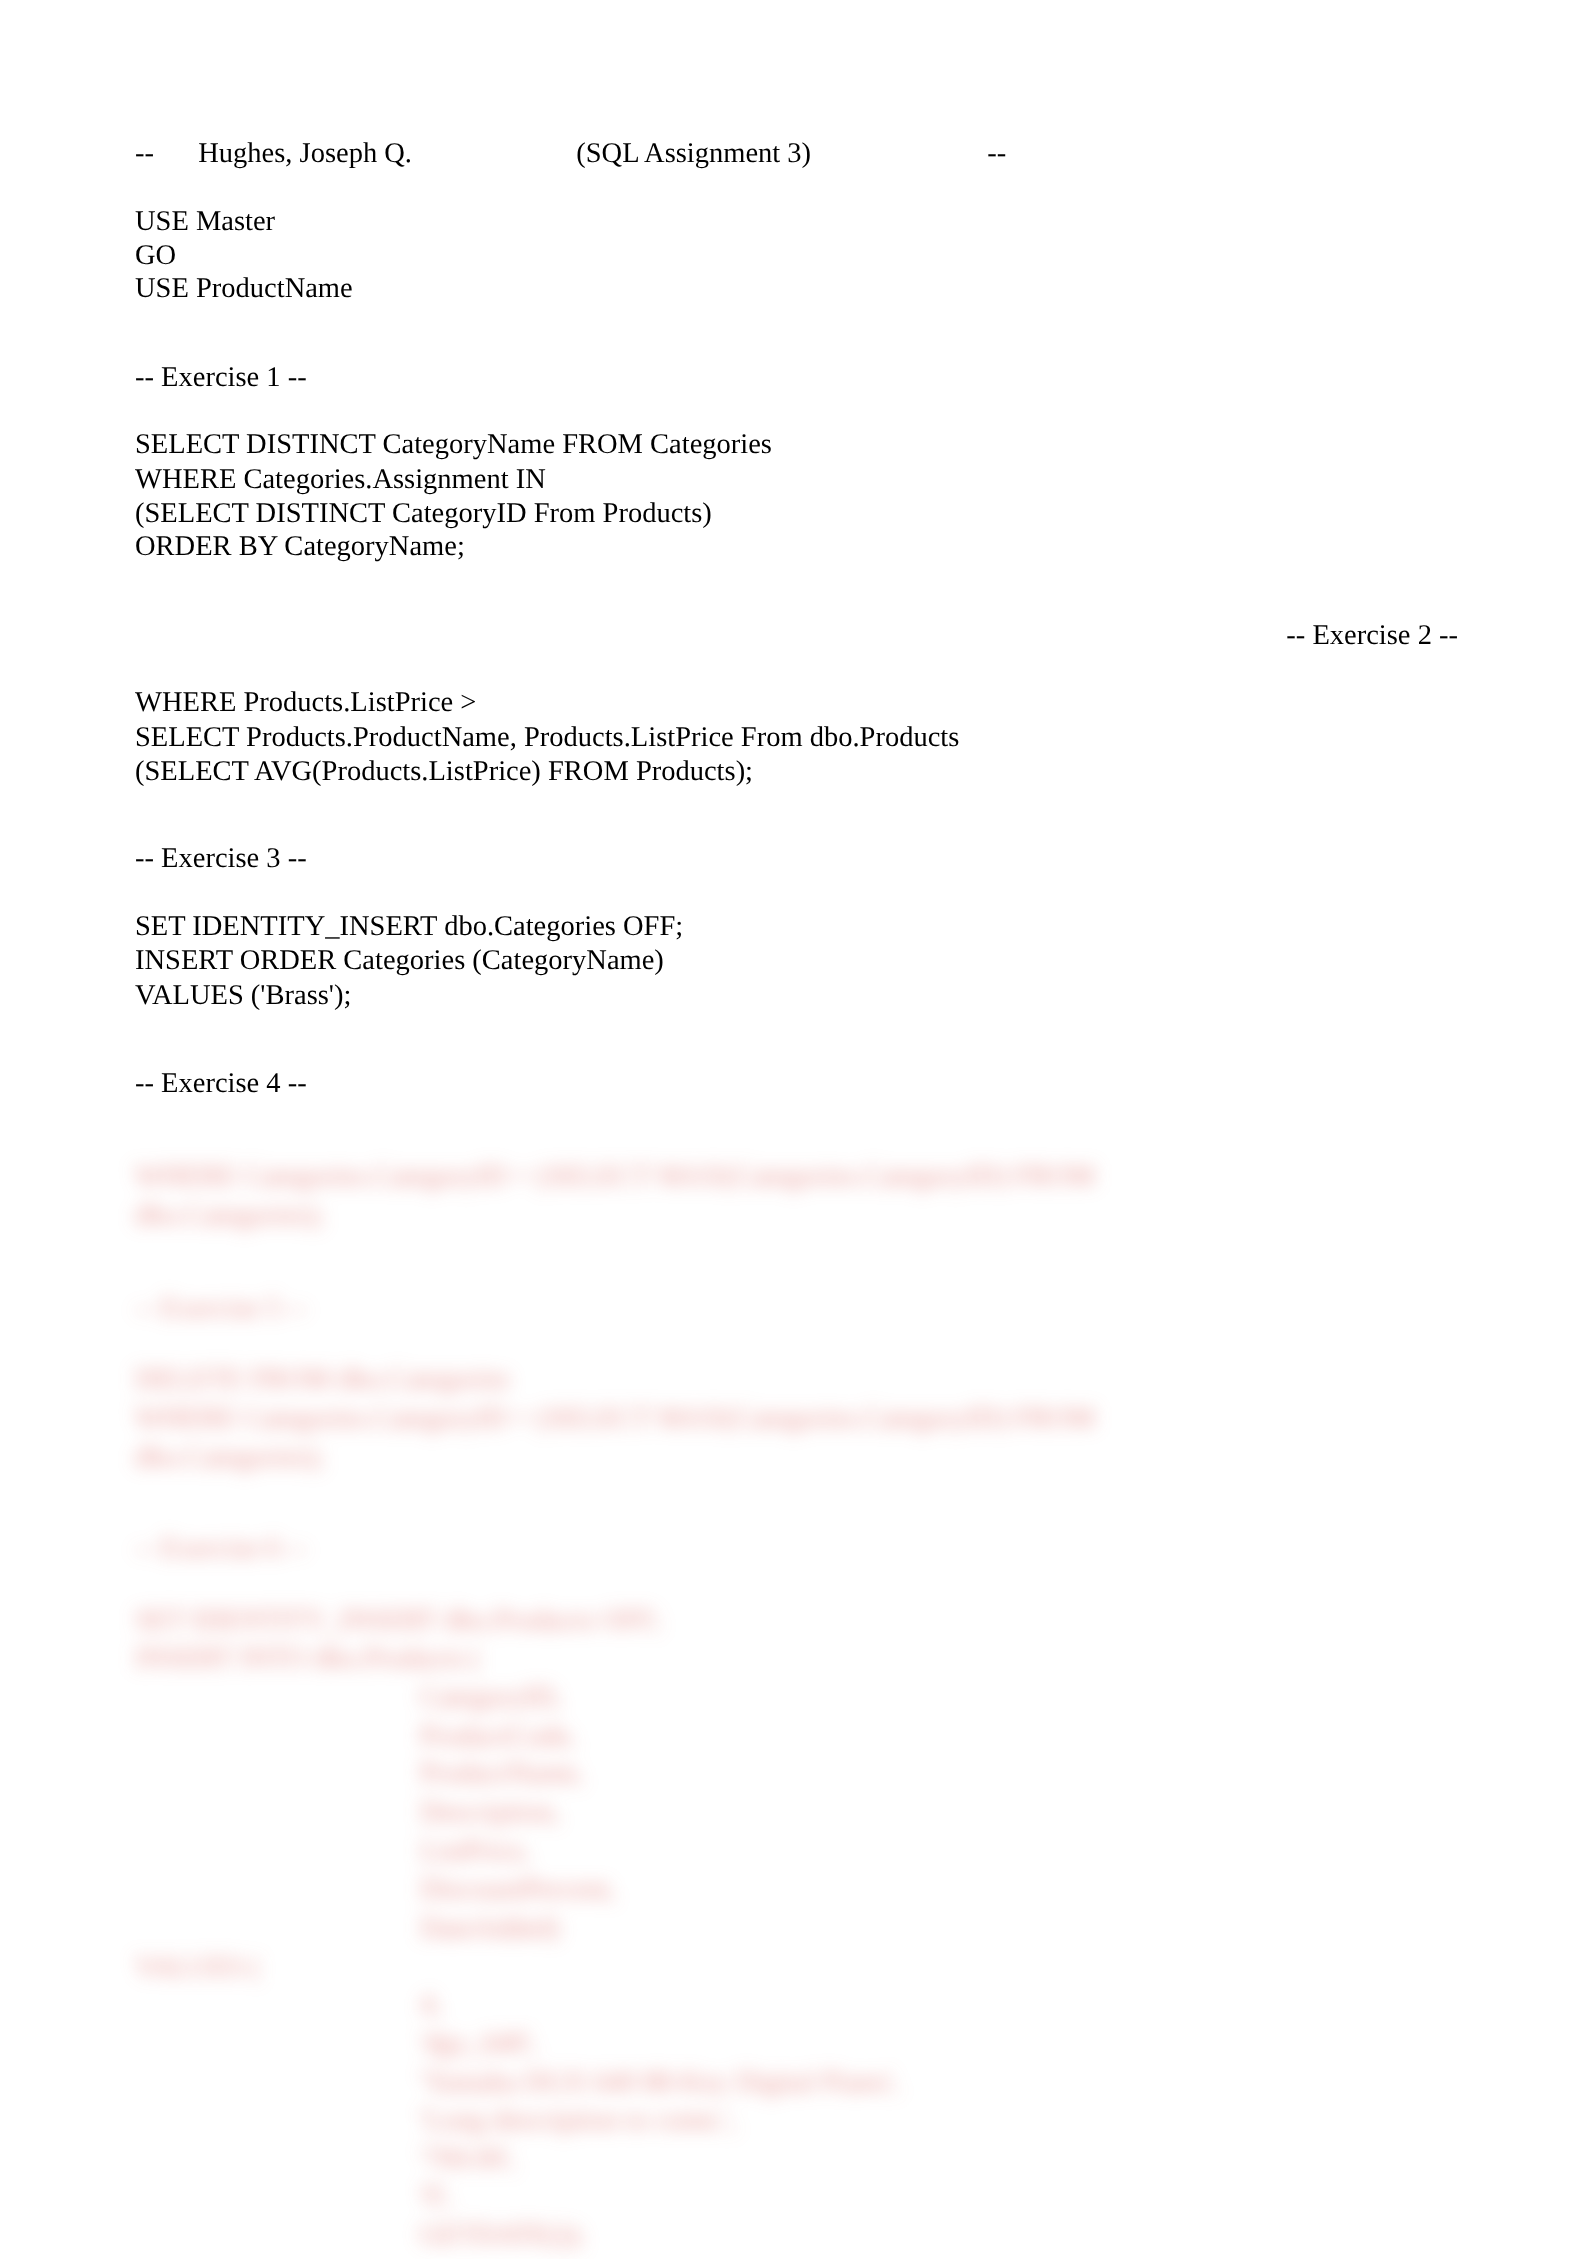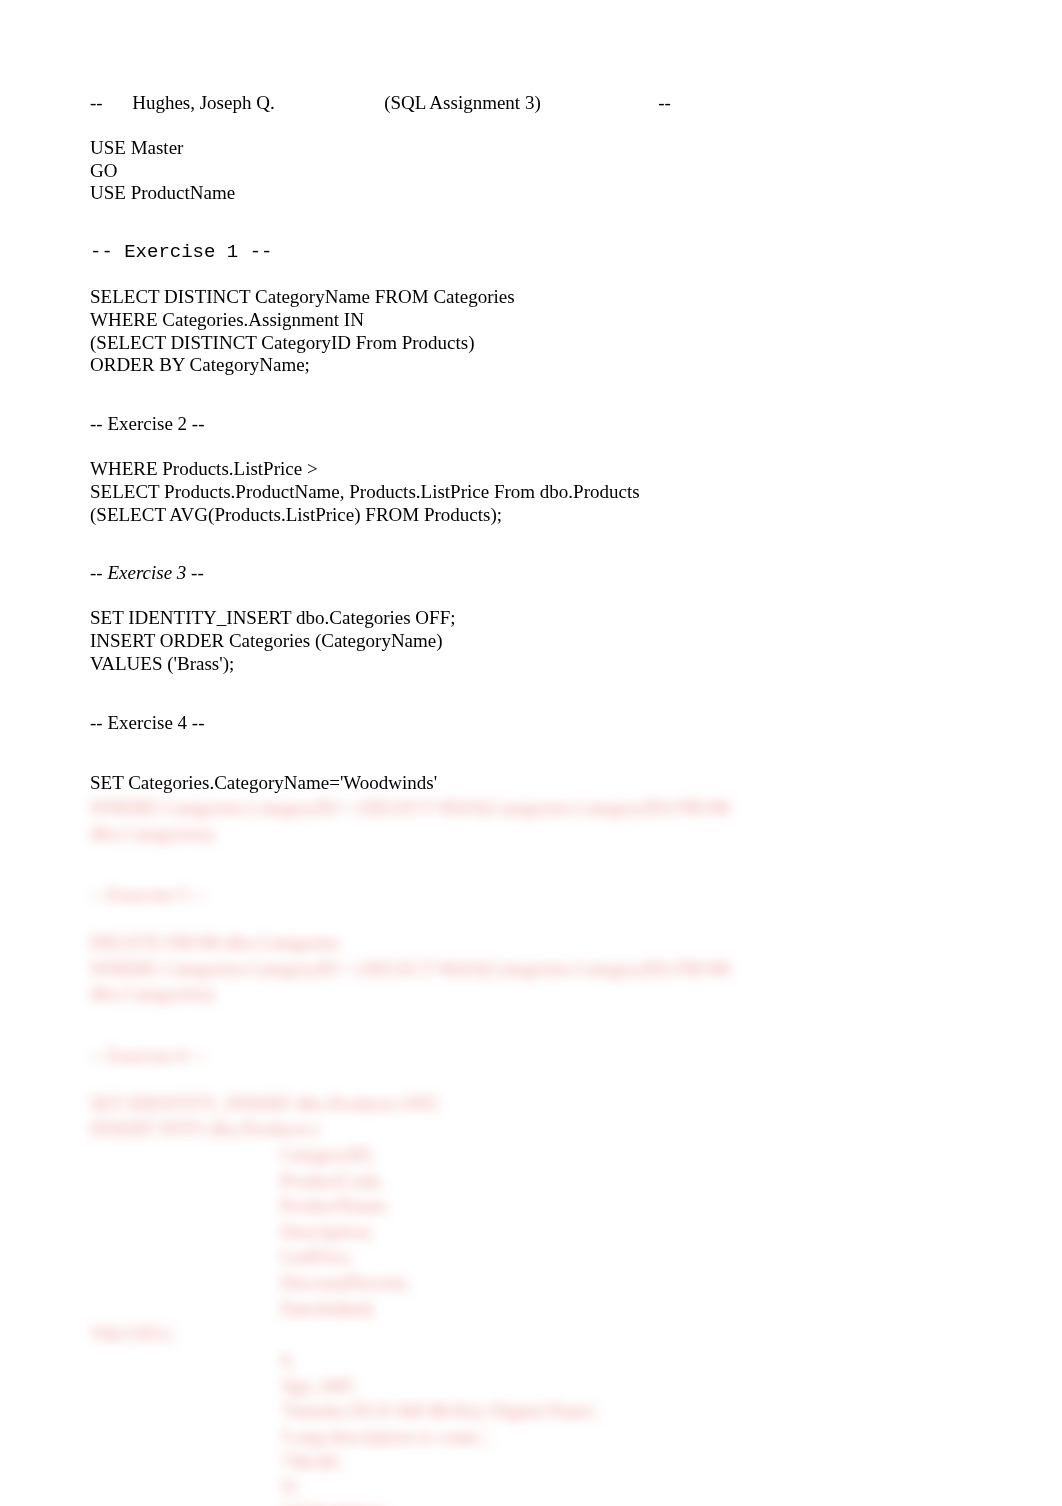--- a/index.html
+++ b/index.html
@@ -72,44 +72,43 @@
   <span class="header-part">--</span>
 </div>
 
 <div class="block">
   <div class="code-line">USE Master</div>
   <div class="code-line">GO</div>
   <div class="code-line">USE ProductName</div>
 </div>
 
 <div class="block">
-  <div class="code-line" style="margin-bottom:22px;font-family:Liberation Mono, monospace;">-- Exercise 1 --</div>
+  <div class="code-line" style="margin-bottom:22px;">-- Exercise 1 --</div>
   <div class="code-line">SELECT DISTINCT CategoryName FROM Categories</div>
   <div class="code-line">WHERE Categories.Assignment IN</div>
   <div class="code-line">(SELECT DISTINCT CategoryID From Products)</div>
   <div class="code-line">ORDER BY CategoryName;</div>
 </div>
 
 <div class="block">
-  <div class="code-line" style="margin-bottom:22px;">-- Exercise 2 --</div>
+  <div class="code-line" style="margin-bottom:22px;text-align:right;">-- Exercise 2 --</div>
   <div class="code-line">WHERE Products.ListPrice &gt;</div>
   <div class="code-line">SELECT Products.ProductName, Products.ListPrice From dbo.Products</div>
   <div class="code-line">(SELECT AVG(Products.ListPrice) FROM Products);</div>
 </div>
 
 <div class="block">
-  <div class="code-line" style="margin-bottom:22px;font-style:italic;">-- Exercise 3 --</div>
+  <div class="code-line" style="margin-bottom:22px;">-- Exercise 3 --</div>
   <div class="code-line">SET IDENTITY_INSERT dbo.Categories OFF;</div>
   <div class="code-line">INSERT ORDER Categories (CategoryName)</div>
   <div class="code-line">VALUES ('Brass');</div>
 </div>
 
 <div>
   <div class="code-line" style="margin-bottom:38px;">-- Exercise 4 --</div>
-  <div class="code-line">SET Categories.CategoryName='Woodwinds'</div>
 </div>
 
 <div class="blur-container">
   <div class="blur-overlay">
     <div class="blur-line">WHERE Categories.CategoryID = (SELECT MAX(Categories.CategoryID) FROM</div>
     <div class="blur-line">dbo.Categories);</div>
 
     <div style="height:36px;"></div>
     <div class="blur-line">-- Exercise 5 --</div>
     <div style="height:22px;"></div>

